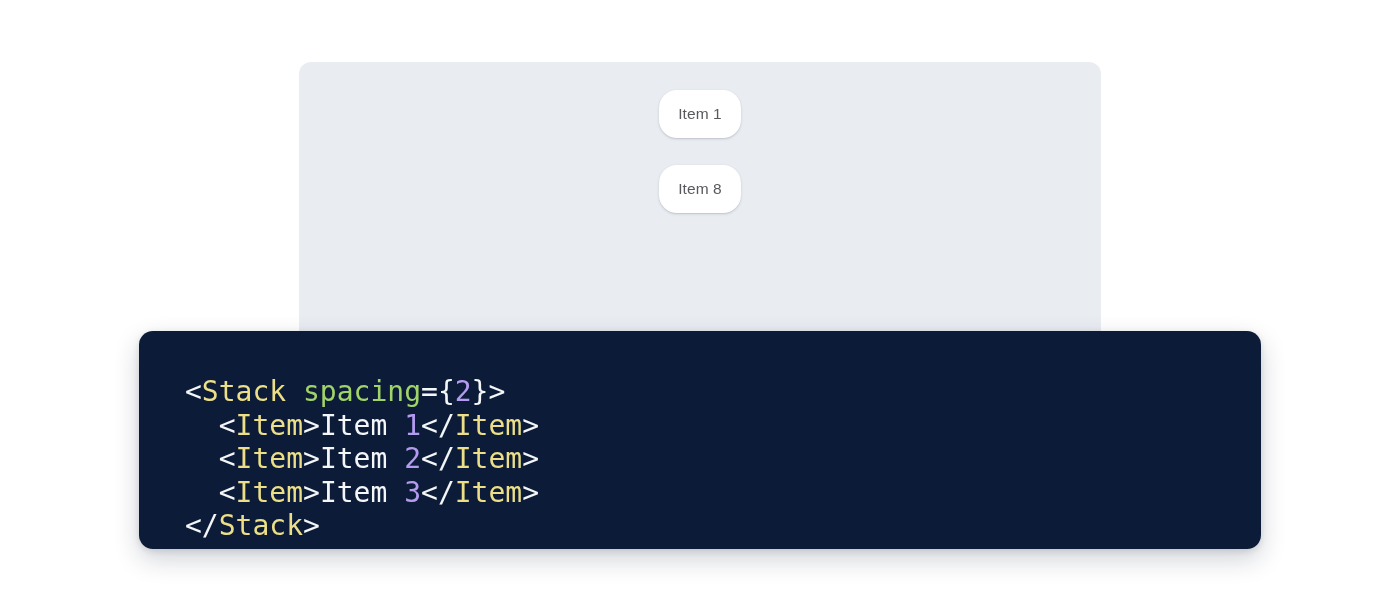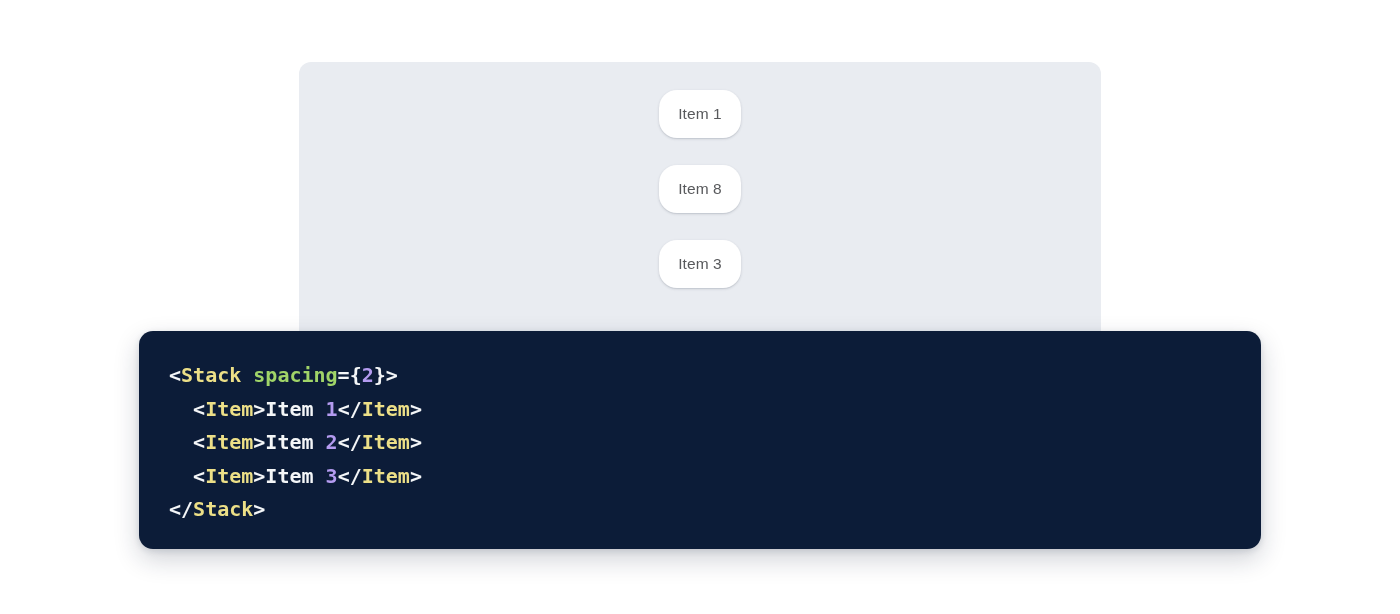--- a/index.html
+++ b/index.html
@@ -79,28 +79,27 @@
     height: 218px;
     background: #0c1c38;
     border-radius: 14px;
     box-shadow: 0 10px 26px rgba(20, 30, 55, 0.20), 0 2px 6px rgba(20, 30, 55, 0.12);
     box-sizing: border-box;
     padding: 28px 0 0 30px;
     overflow: hidden;
   }
 
   #code-pre {
-    margin: 0;
+    margin: 16px;
     font-family: "DejaVu Sans Mono", "Liberation Mono", monospace;
-    font-size: 20px;
+    font-size: 28px;
     line-height: 33.5px;
     white-space: pre;
     color: #f4f6f8;
     letter-spacing: 0px;
-    font-weight: bold;
   }
 
   .code-line { display: block; height: 33.5px; }
 
   .tok-punct { color: #f4f6f8; }
   .tok-tag   { color: #ecdf87; }
   .tok-attr  { color: #a0d468; }
   .tok-num   { color: #b49bf0; }
   .tok-text  { color: #f4f6f8; }
 </style>
@@ -110,23 +109,20 @@
 <div id="page-root">
 
   <div id="preview-panel" style="background: rgb(233, 236, 241);">
     <div id="stack">
         <div class="stack-item">
           <span class="stack-item-label">Item 1</span>
         </div>
         <div class="stack-item">
           <span class="stack-item-label">Item 8</span>
         </div>
-        <div class="stack-item">
-          <span class="stack-item-label">Item 3</span>
-        </div>
       </div>
   </div>
 
   <div id="code-block" style="background: rgb(12, 28, 56);">
     <pre id="code-pre"><span class="code-line"><span class="tok-punct" style="color: rgb(244, 246, 248);">&lt;</span><span class="tok-tag" style="color: rgb(236, 223, 135);">Stack</span><span class="tok-punct" style="color: rgb(244, 246, 248);"> </span><span class="tok-attr" style="color: rgb(160, 212, 104);">spacing</span><span class="tok-punct" style="color: rgb(244, 246, 248);">={</span><span class="tok-num" style="color: rgb(180, 155, 240);">2</span><span class="tok-punct" style="color: rgb(244, 246, 248);">}&gt;</span></span><span class="code-line"><span>  </span><span class="tok-punct" style="color: rgb(244, 246, 248);">&lt;</span><span class="tok-tag" style="color: rgb(236, 223, 135);">Item</span><span class="tok-punct" style="color: rgb(244, 246, 248);">&gt;</span><span class="tok-text" style="color: rgb(244, 246, 248);">Item </span><span class="tok-num" style="color: rgb(180, 155, 240);">1</span><span class="tok-punct" style="color: rgb(244, 246, 248);">&lt;/</span><span class="tok-tag" style="color: rgb(236, 223, 135);">Item</span><span class="tok-punct" style="color: rgb(244, 246, 248);">&gt;</span></span><span class="code-line"><span>  </span><span class="tok-punct" style="color: rgb(244, 246, 248);">&lt;</span><span class="tok-tag" style="color: rgb(236, 223, 135);">Item</span><span class="tok-punct" style="color: rgb(244, 246, 248);">&gt;</span><span class="tok-text" style="color: rgb(244, 246, 248);">Item </span><span class="tok-num" style="color: rgb(180, 155, 240);">2</span><span class="tok-punct" style="color: rgb(244, 246, 248);">&lt;/</span><span class="tok-tag" style="color: rgb(236, 223, 135);">Item</span><span class="tok-punct" style="color: rgb(244, 246, 248);">&gt;</span></span><span class="code-line"><span>  </span><span class="tok-punct" style="color: rgb(244, 246, 248);">&lt;</span><span class="tok-tag" style="color: rgb(236, 223, 135);">Item</span><span class="tok-punct" style="color: rgb(244, 246, 248);">&gt;</span><span class="tok-text" style="color: rgb(244, 246, 248);">Item </span><span class="tok-num" style="color: rgb(180, 155, 240);">3</span><span class="tok-punct" style="color: rgb(244, 246, 248);">&lt;/</span><span class="tok-tag" style="color: rgb(236, 223, 135);">Item</span><span class="tok-punct" style="color: rgb(244, 246, 248);">&gt;</span></span><span class="code-line"><span class="tok-punct" style="color: rgb(244, 246, 248);">&lt;/</span><span class="tok-tag" style="color: rgb(236, 223, 135);">Stack</span><span class="tok-punct" style="color: rgb(244, 246, 248);">&gt;</span></span></pre>
   </div>
 
 </div>
 
 </body></html>

